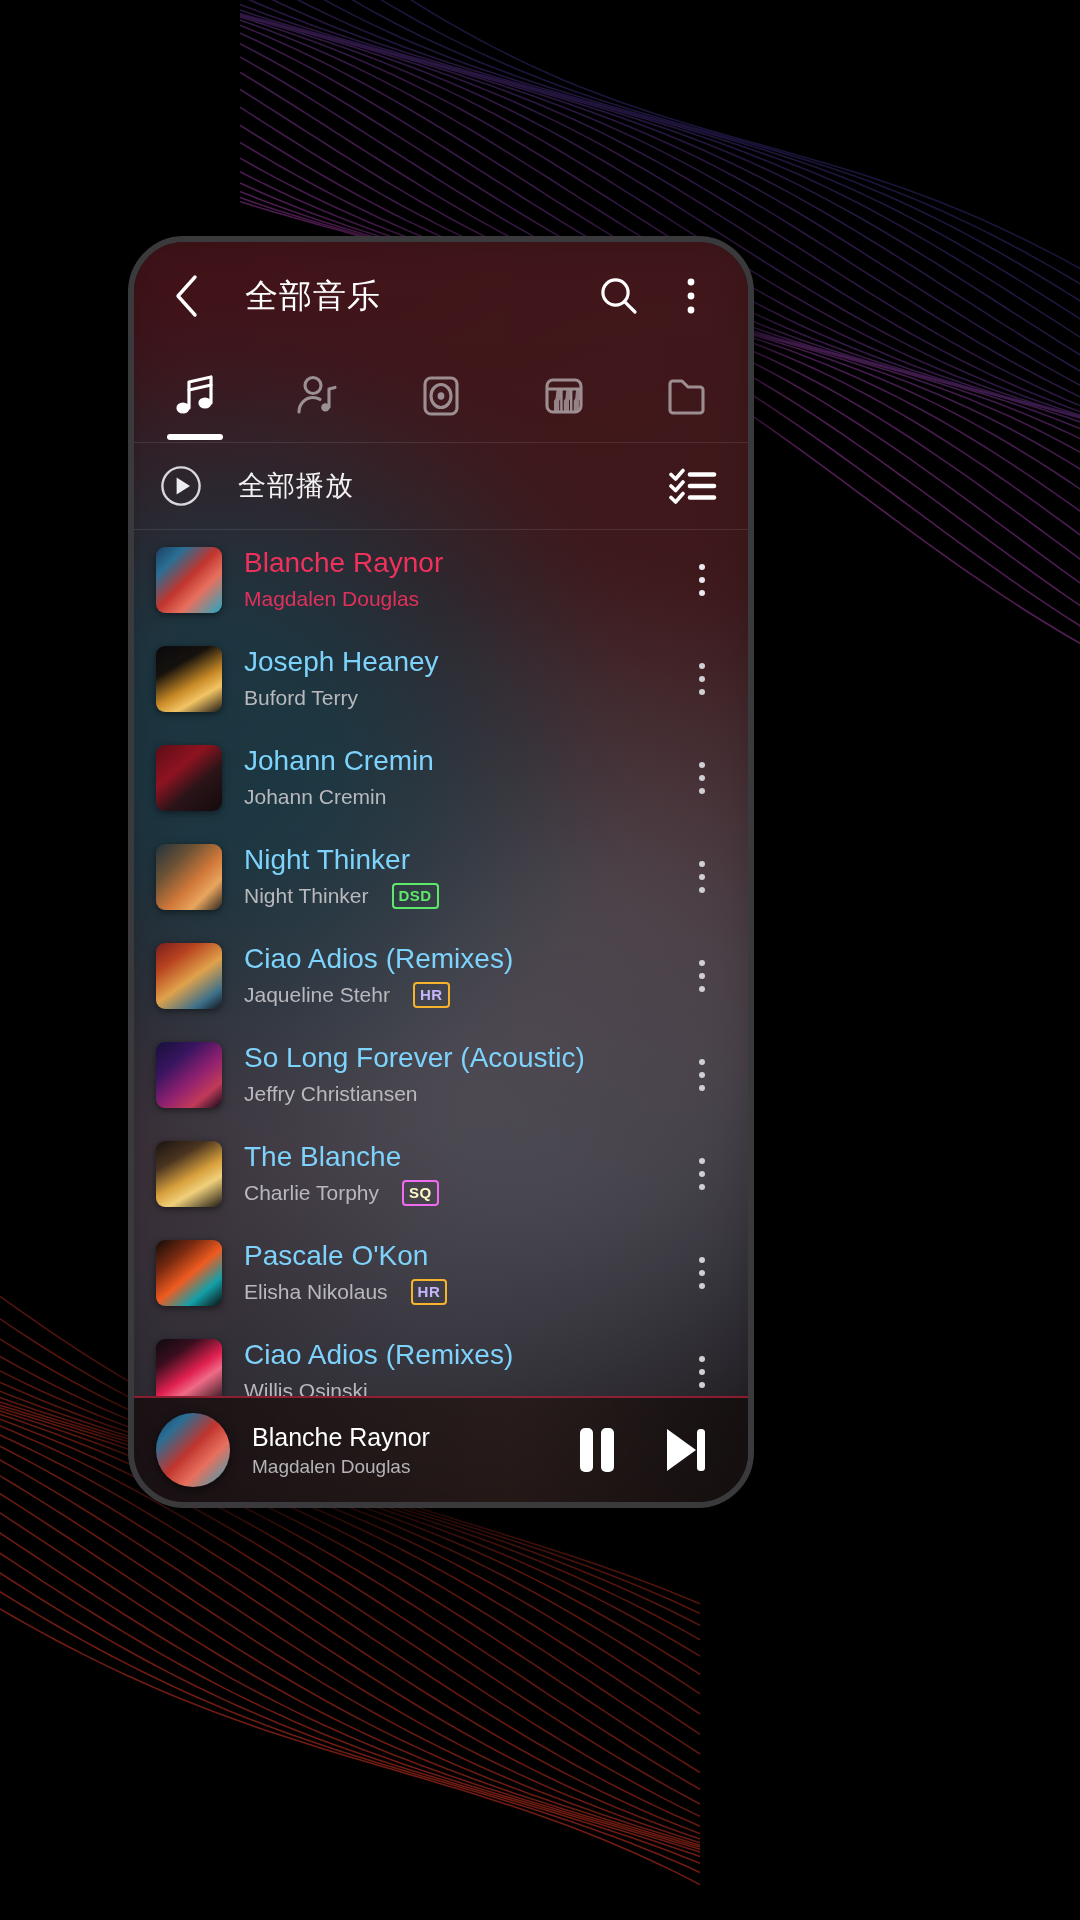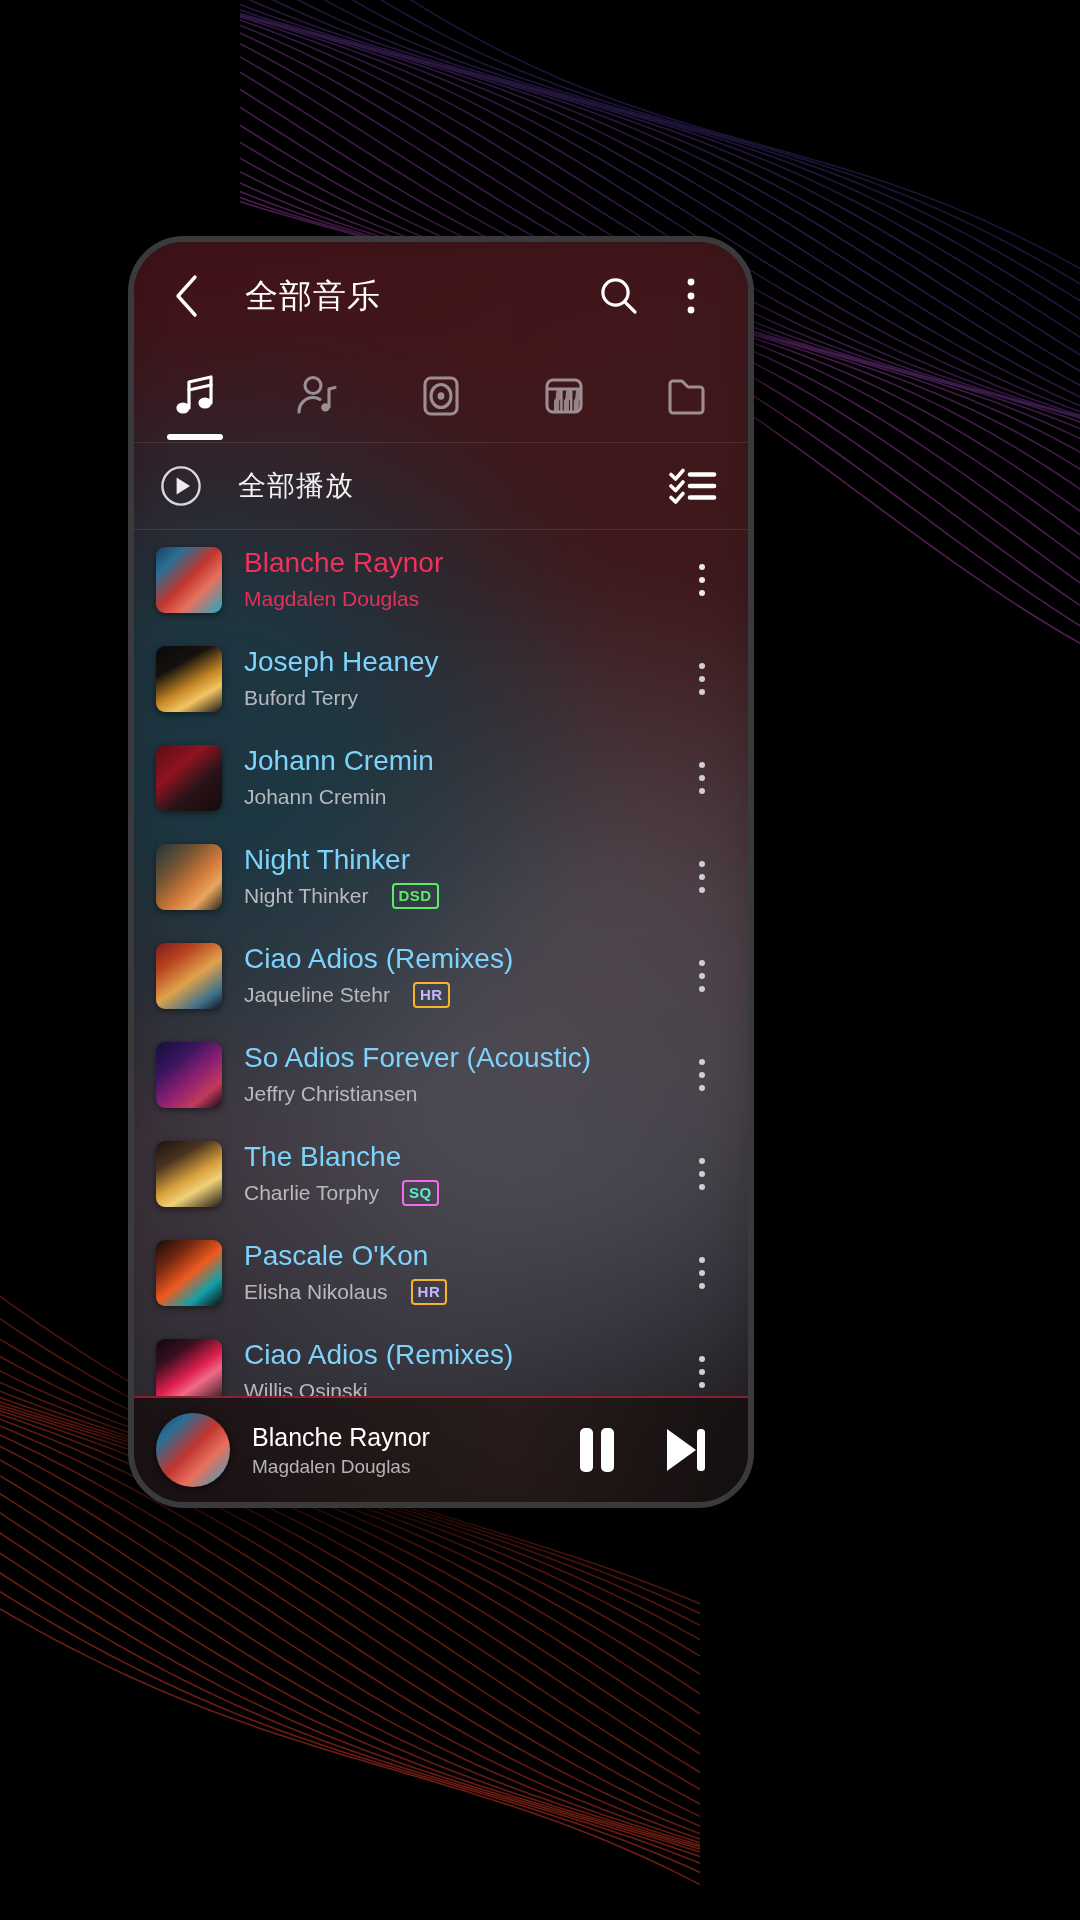--- a/index.html
+++ b/index.html
@@ -108,21 +108,21 @@
   }
   .row.playing .t1 { color:#f0315c; }
   .row.playing .t2 { color:#e2305a; }
   .badge {
     display:inline-block; font-size:15px; line-height:1;
     padding:3px 5px 4px; border-radius:4px; border:2px solid;
     font-weight:700; letter-spacing:.5px; flex:0 0 auto;margin-left:12px;
   }
   .badge.DSD { color:#5dea69; border-color:#5dea69; }
   .badge.HR  { color:#c4b5fd; border-color:#f7b32b; }
-  .badge.SQ  { color:#5eead4; border-color:#f06bf0; }
+  .badge.SQ  { color:#fef9c3; border-color:#f06bf0; }
   .more {
     width:48px; height:72px; flex:0 0 auto;
     display:flex; flex-direction:column; align-items:center; justify-content:center; gap:7px;
   }
   .more i { width:6px; height:6px; border-radius:50%; background:#cfcfd4; display:block; }
   .row.playing .more i { background:#e9e9ee; }
 
   
   .miniplayer {
     flex:0 0 auto; height:106px;
@@ -401,21 +401,21 @@
           </div>
           <div class="more">
             <i></i>
             <i></i>
             <i></i>
           </div>
         </div>
         <div class="row">
           <div class="art a5"></div>
           <div class="meta">
-            <div class="t1">So Adios Forever (Acoustic)</div>
+            <div class="t1">So Long Forever (Acoustic)</div>
             <div class="t2">
               <span>Jeffry Christiansen</span>
             </div>
           </div>
           <div class="more">
             <i></i>
             <i></i>
             <i></i>
           </div>
         </div>

